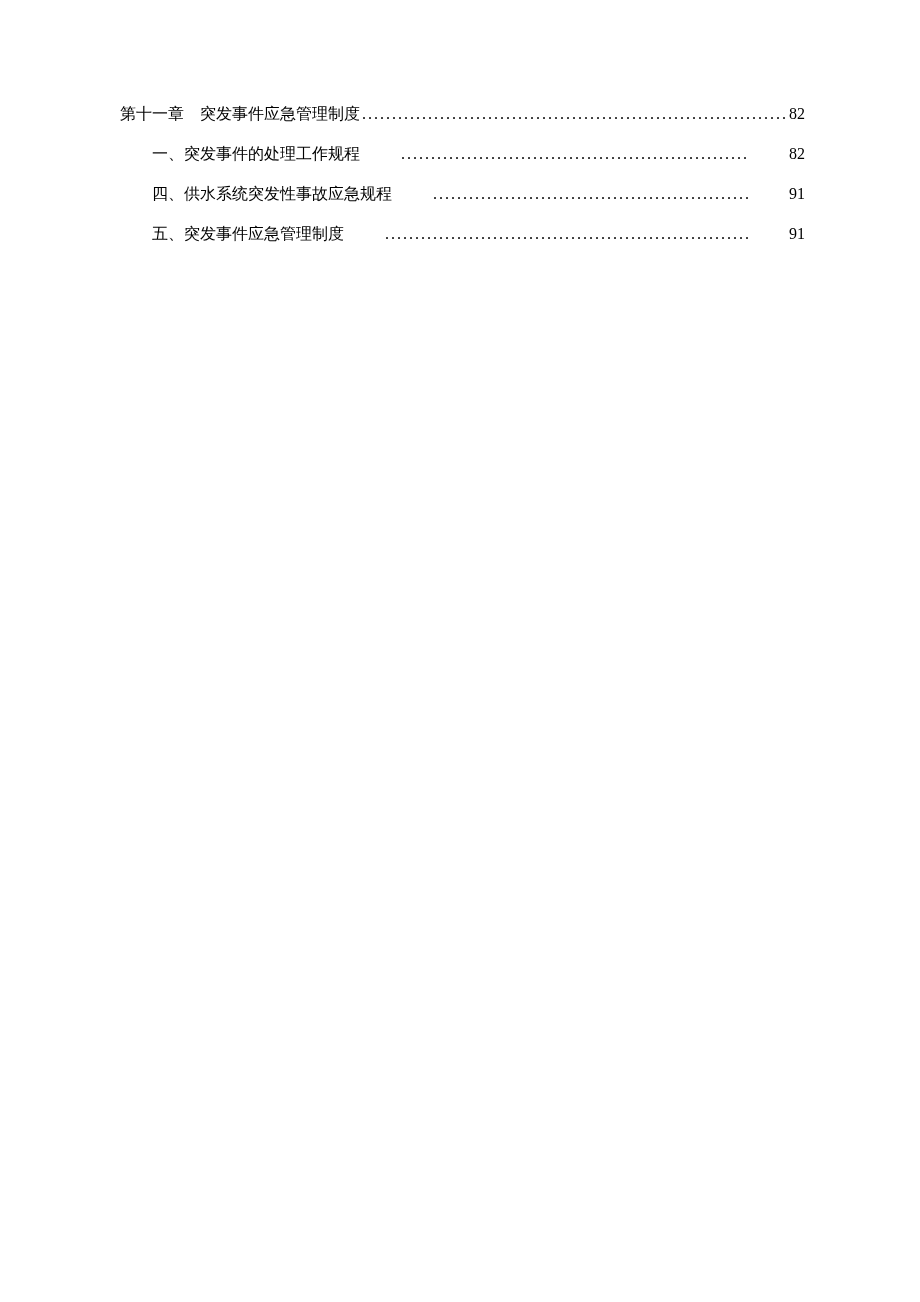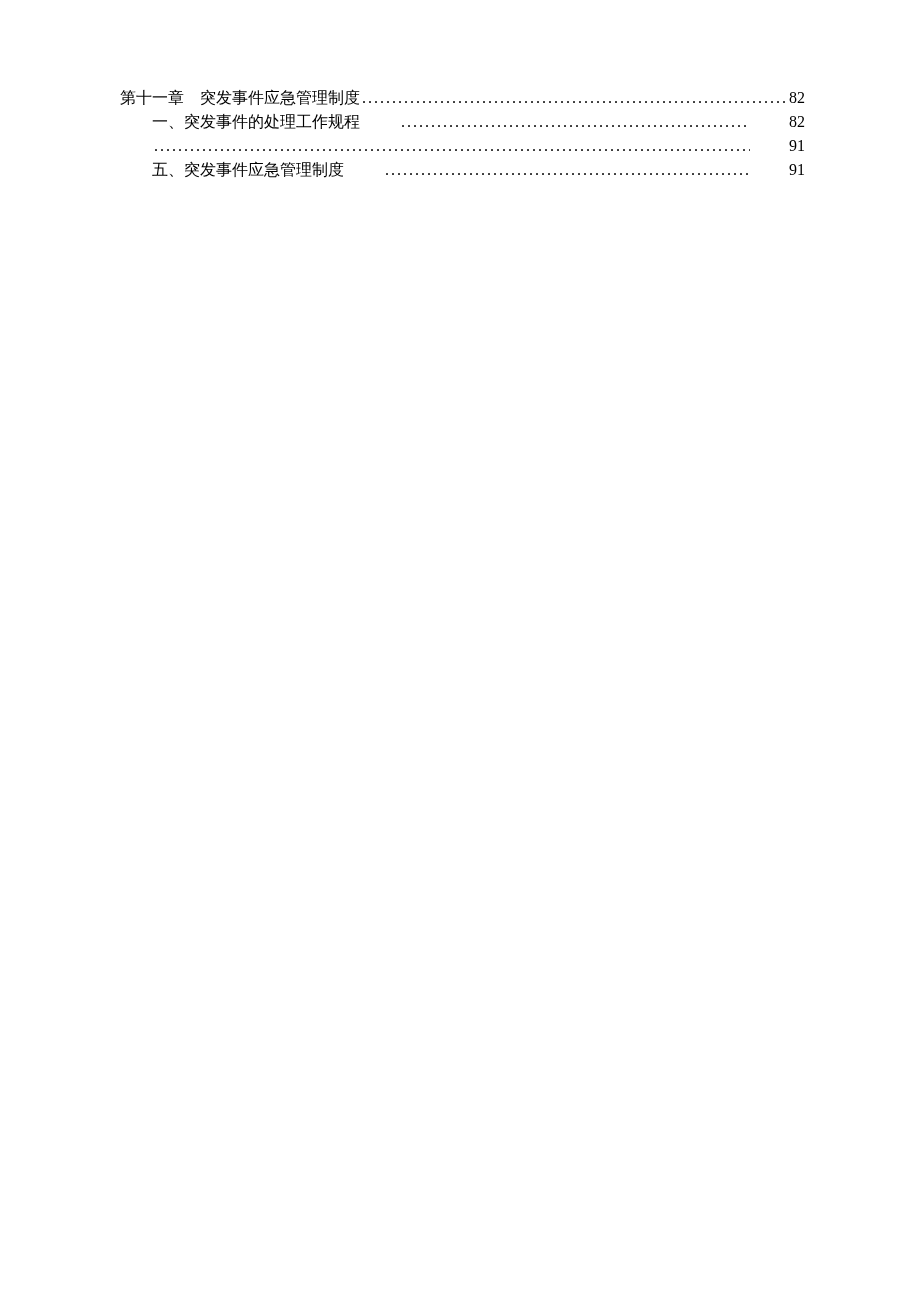--- a/index.html
+++ b/index.html
@@ -43,37 +43,39 @@
       overflow: hidden;
       letter-spacing: 2px;
       color: #000000;
       padding: 0 2px;
     }
     .toc-dots::before {
       content: "........................................................................................................................................................................................................";
     }
     .toc-page {
       flex-shrink: 0;
+      margin-top: 16px;
     }
   </style>
 </head>
 <body>
 
 <div class="toc-container">
   <div class="toc-entry level-1">
     <span class="toc-title">第十一章 突发事件应急管理制度</span>
     <span class="toc-dots"></span>
     <span class="toc-page">82</span>
   </div>
   <div class="toc-entry level-2">
     <span class="toc-title">一、突发事件的处理工作规程</span>
     <span class="toc-dots"></span>
     <span class="toc-page">82</span>
   </div>
   <div class="toc-entry level-2">
+    <span class="toc-title">四、供水系统突发性事故应急规程</span>
     <span class="toc-dots"></span>
     <span class="toc-page">91</span>
   </div>
   <div class="toc-entry level-2">
     <span class="toc-title">五、突发事件应急管理制度</span>
     <span class="toc-dots"></span>
     <span class="toc-page">91</span>
   </div>
 </div>
 

